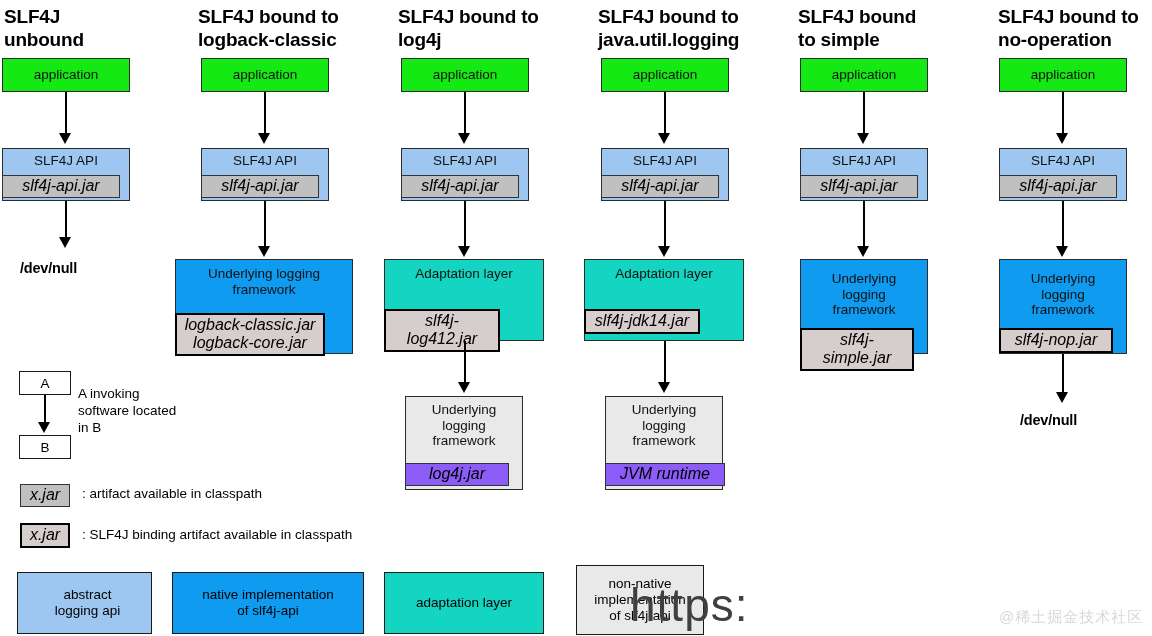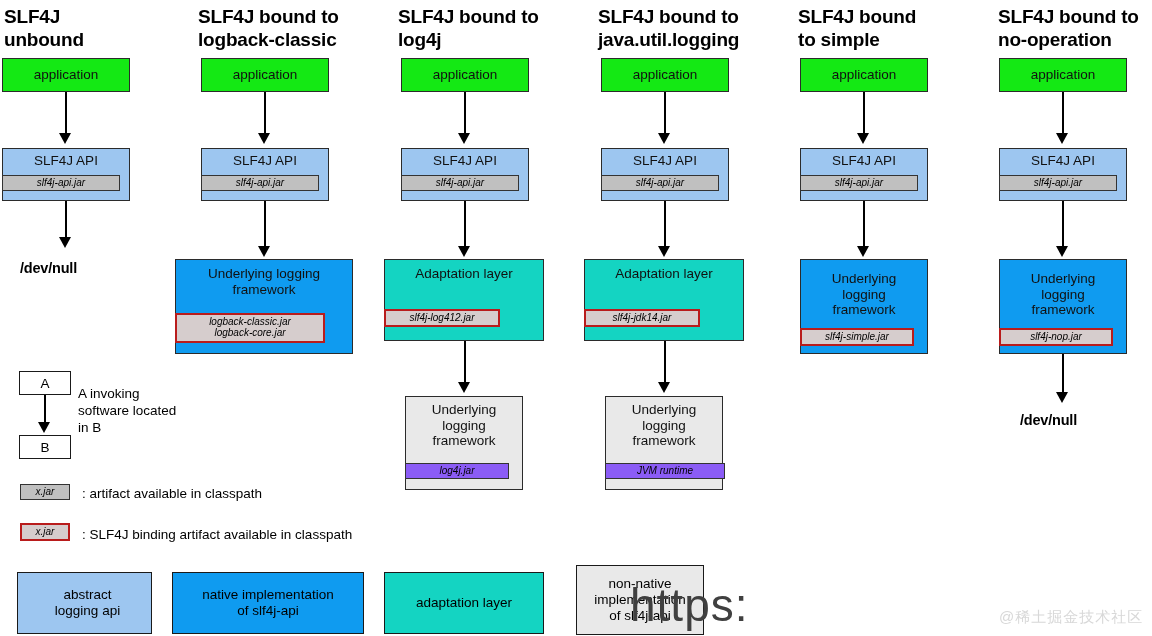--- a/index.html
+++ b/index.html
@@ -47,35 +47,35 @@
   }
 
   .green  { background: #14e914; }
   .lblue  { background: #9dc6f0; }
   .blue   { background: #0f9bf0; }
   .teal   { background: #14d4c2; }
   .grey   { background: #e9e9e9; }
 
   
   .jar {
-    font-size: 10px;
+    font-size: 16px;
     font-style: italic;
     line-height: 1.14;
     text-align: center;
     box-sizing: border-box;
     padding: 1px 6px 2px 6px;
     white-space: pre-line;
   }
   .jar-plain {
     background: #c0c0c0;
     border: 1px solid #333333;
   }
   .jar-binding {
     background: #d6cdcd;
-    border: 2px solid #b91c1c;
+    border: 2px solid #000000;
   }
   .jar-runtime {
     background: #8b5cf6;
     border: 1px solid #333333;
   }
 
   
   .arrow-line {
     position: absolute;
     width: 1.6px;

